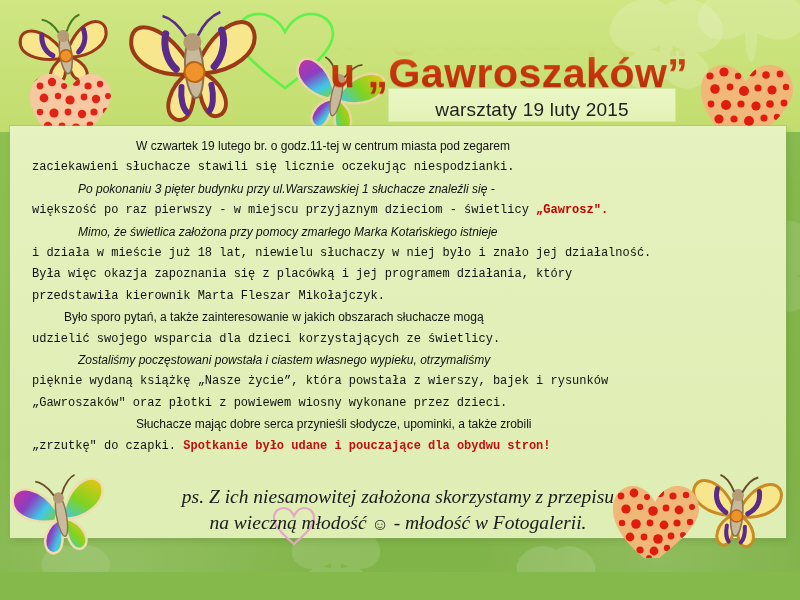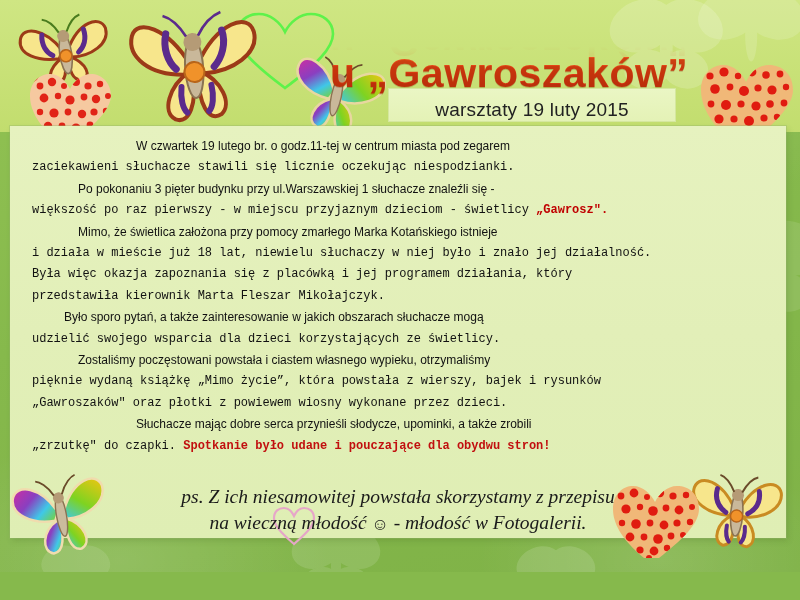--- a/index.html
+++ b/index.html
@@ -65,21 +65,21 @@
     background:linear-gradient(180deg,#e6f2bf 0%,#e2efb8 50%,#dfeeb4 100%);
     box-shadow:0 0 0 1px rgba(150,180,110,.35), 2px 3px 6px rgba(60,90,30,.18);
   }
   #article{
     position:absolute;left:22px;top:10px;width:736px;
     font-size:12px;line-height:21.4px;color:#111;
     text-align:justify;
   }
   #article p{margin:0;}
   .ind-l{ text-indent:104px; }
-  .ind-m{ text-indent:46px; }
+  .ind-m{ text-indent:46px;font-style:italic; }
   .ind-s{ text-indent:32px; }
   .ind-0{ text-indent:0;font-family:Liberation Mono, monospace; }
   .hl-red-bold{ color:#c10f0f;font-weight:bold; }
   .hl-red-strong{ color:#c00000;font-weight:bold; }
   .smiley{font-style:normal;font-size:17px;position:relative;top:1px;}
   
   #green-heart{position:absolute;left:233px;top:12px;width:104px;height:80px;}
 
   
   .heart-cluster{position:absolute;pointer-events:none;}
@@ -377,37 +377,37 @@
 
       <p class="ind-m">Mimo, że świetlica założona przy pomocy zmarłego Marka Kotańskiego istnieje</p>
       <p class="ind-0">i działa w mieście już 18 lat, niewielu słuchaczy w niej było i znało jej działalność.</p>
       <p class="ind-0">Była więc okazja zapoznania się z placówką i jej programem działania, który</p>
       <p class="ind-0">przedstawiła kierownik Marta Fleszar Mikołajczyk.</p>
 
       <p class="ind-s">Było sporo pytań, a także zainteresowanie w jakich obszarach słuchacze mogą</p>
       <p class="ind-0">udzielić swojego wsparcia dla dzieci korzystających  ze świetlicy.</p>
 
       <p class="ind-m">Zostaliśmy  poczęstowani powstała i ciastem własnego wypieku, otrzymaliśmy</p>
-      <p class="ind-0">pięknie wydaną książkę „Mimo życie”, która powstała z wierszy, bajek i rysunków</p>
+      <p class="ind-0">pięknie wydaną książkę „Nasze życie”, która powstała z wierszy, bajek i rysunków</p>
       <p class="ind-0">„Gawroszaków" oraz płotki z powiewem wiosny wykonane przez dzieci.</p>
 
       <p class="ind-l">Słuchacze mając dobre serca przynieśli słodycze, upominki, a także zrobili</p>
       <p class="ind-0"><span>„zrzutkę" do czapki. </span><span class="hl-red-bold">Spotkanie było udane i pouczające dla obydwu stron!</span></p>
 
     </div>
 
     <div style="position:absolute;left:262px;top:380px;width:44px;height:40px;">
       <svg viewBox="0 0 44 40" width="44" height="40">
         <path d="M22 38 C 8 26, 2 19, 2 12 C 2 5, 7 2, 12 2 C 17 2, 20 6, 22 10 C 24 6, 27 2, 32 2 C 37 2, 42 5, 42 12 C 42 19, 36 26, 22 38 Z" fill="none" stroke="#e6a6c8" stroke-width="2.2"></path>
       </svg>
     </div>
 
     <div style="position:absolute;left:0;top:358px;width:776px;">
       <div style="font-family:'Liberation Serif',serif;font-style:italic;font-size:19.5px;line-height:26px;color:#1a1a1a;text-align:center;">
-        <div>ps. Z ich niesamowitej powstała  skorzystamy z przepisu</div>
+        <div>ps. Z ich niesamowitej założona  skorzystamy z przepisu</div>
         <div>
           <span>na wieczną młodość </span><span class="smiley">☺</span><span> - młodość w Fotogalerii.</span>
         </div>
       </div>
     </div>
   </div>
 
   <div class="bfly" id="bfly-bl">
     <svg viewBox="0 0 98 86" width="98" height="86">
       <defs>

